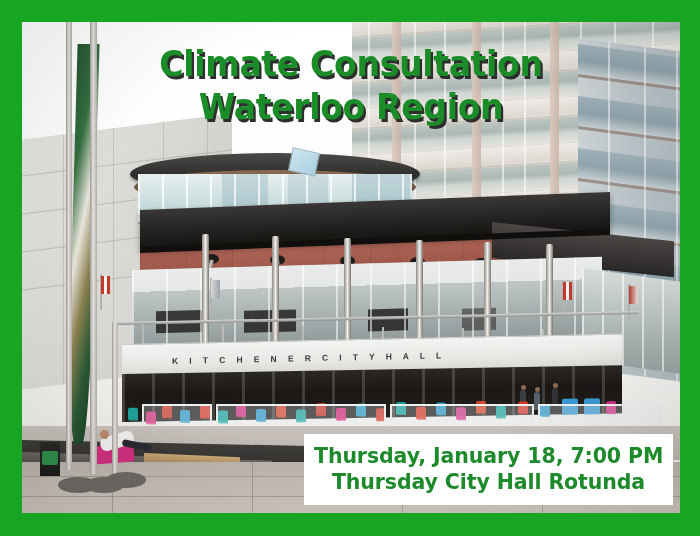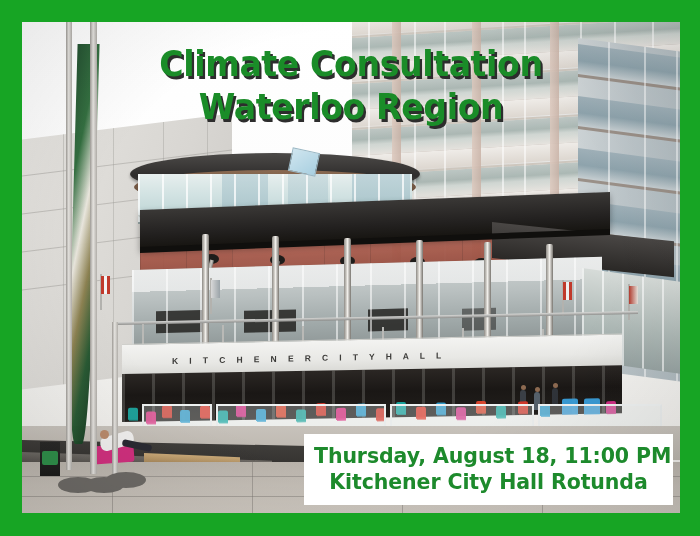--- a/index.html
+++ b/index.html
@@ -564,18 +564,18 @@
     <div class="recycle-lbl"></div>
 
     <div class="vignette"></div>
 
     <div class="title">
       <span class="line">Climate Consultation</span>
       <span class="line">Waterloo Region</span>
     </div>
 
     <div class="caption">
-      <span class="cline">Thursday, August 18, 11:00 PM</span>
-      <span class="cline">Kitchener City Hall Rotunda</span>
+      <span class="cline">Thursday, January 18, 7:00 PM</span>
+      <span class="cline">Thursday City Hall Rotunda</span>
     </div>
 
   </div>
 </div>
 
 </body></html>

